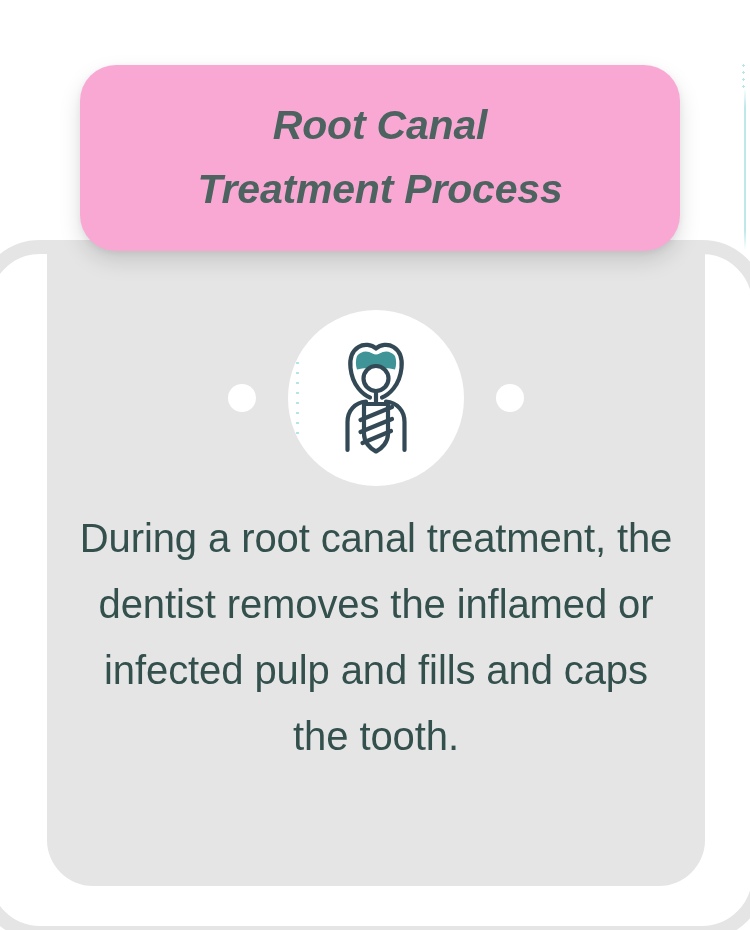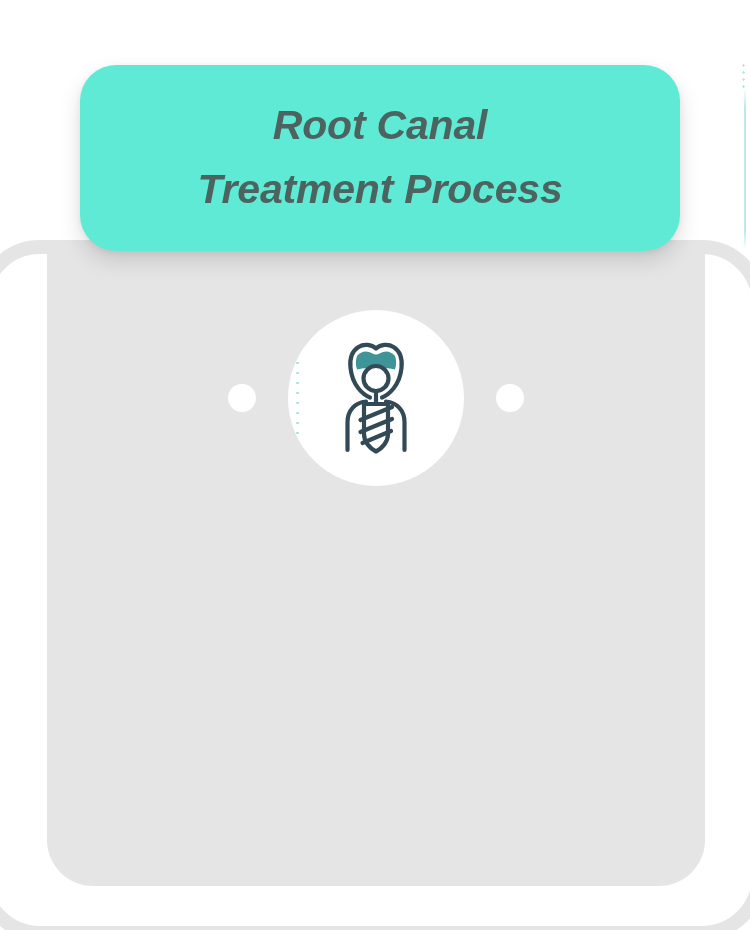--- a/index.html
+++ b/index.html
@@ -71,21 +71,21 @@
     border-radius: 0 0 46px 46px;
   }
 
   
   .title-card {
     position: absolute;
     left: 80px;
     top: 65px;
     width: 600px;
     height: 186px;
-    background: #5eead4;
+    background: #f9a8d4;
     border-radius: 36px;
     box-shadow: 0 10px 22px rgba(0,0,0,0.13),
                 0 2px 6px rgba(0,0,0,0.06);
     display: flex;
     align-items: center;
     justify-content: center;
     z-index: 5;
   }
   .title-text {
     font-family: "Liberation Sans", sans-serif;
@@ -206,14 +206,15 @@
 
         <path d="M38.5 82 L70 69" stroke="#334a56" stroke-width="4.2" stroke-linecap="round"></path>
         <path d="M38.5 94 L70 81" stroke="#334a56" stroke-width="4.2" stroke-linecap="round"></path>
         <path d="M40.5 105 L69 93" stroke="#334a56" stroke-width="4.2" stroke-linecap="round"></path>
       </svg>
     </div>
 
     <span class="side-dot"></span>
   </div>
 
+  <div class="body-text">During a root canal treatment, the dentist removes the inflamed or infected pulp and fills and caps the tooth.</div>
 
 </div>
 
 </body></html>

